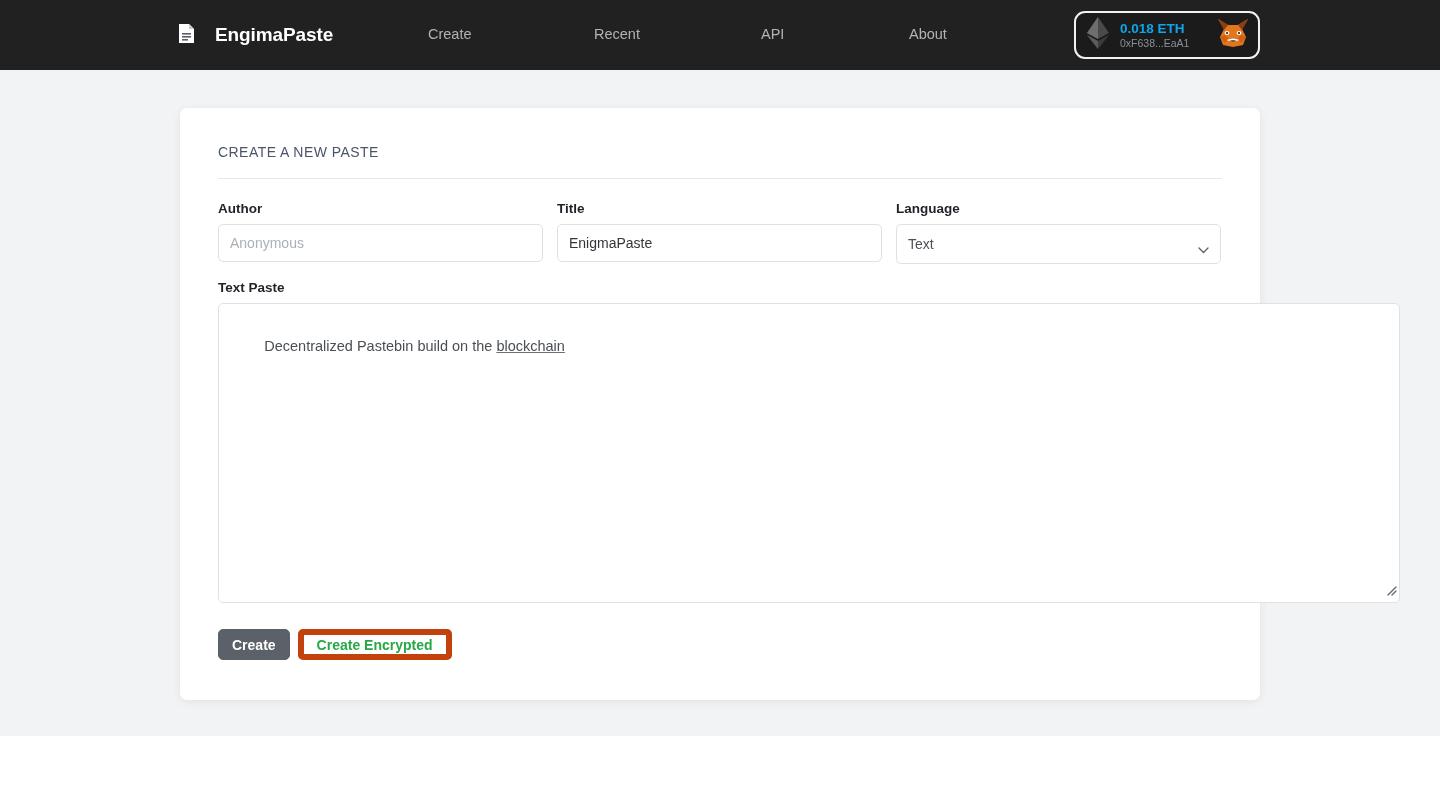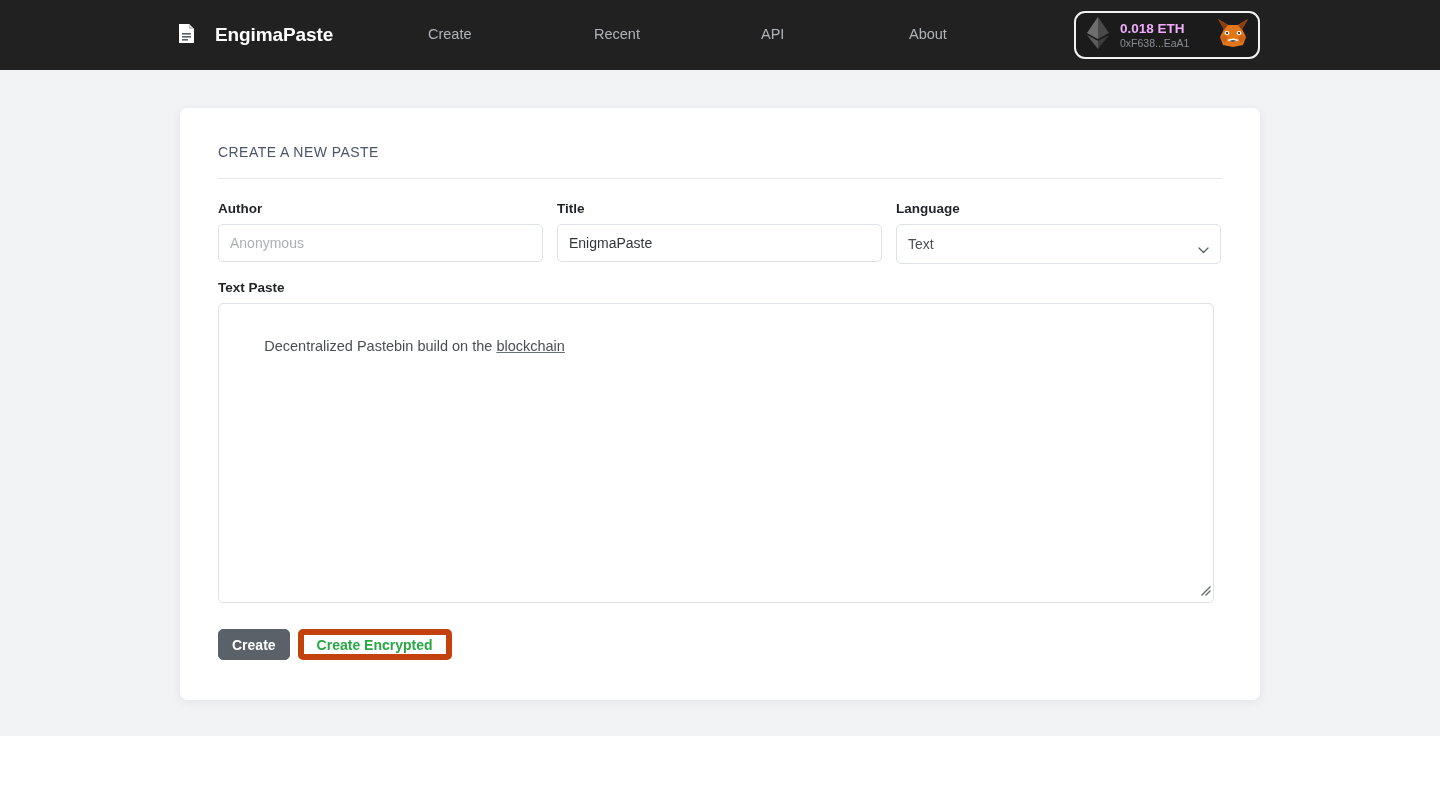--- a/index.html
+++ b/index.html
@@ -74,21 +74,21 @@
   .eth-logo { flex: 0 0 auto; }
   .wallet-info {
     flex: 1 1 auto;
     display: flex;
     flex-direction: column;
     justify-content: center;
     line-height: 1.15;
     padding-left: 2px;
   }
   .wallet-balance {
-    color: #f0abfc;
+    color: #0ea5e9;
     font-size: 13.5px;
     font-weight: bold;
   }
   .wallet-address {
     color: #8b9096;
     font-size: 10.5px;
   }
   .fox-icon { flex: 0 0 auto; display: block; }
 
   
@@ -171,21 +171,21 @@
 
   .paste-label {
     font-size: 13.5px;
     font-weight: bold;
     color: #1f2328;
     margin-bottom: 8px;
     display: block;
   }
   .paste-box {
     position: relative;
-    width: 996px;
+    width: 1182px;
     height: 300px;
     border: 1px solid #dee2e6;
     border-radius: 5px;
     background: #ffffff;
     padding: 11px 13px;
     overflow: hidden;
   }
   .paste-text {
     font-size: 14.5px;
     color: #4a4f55;

